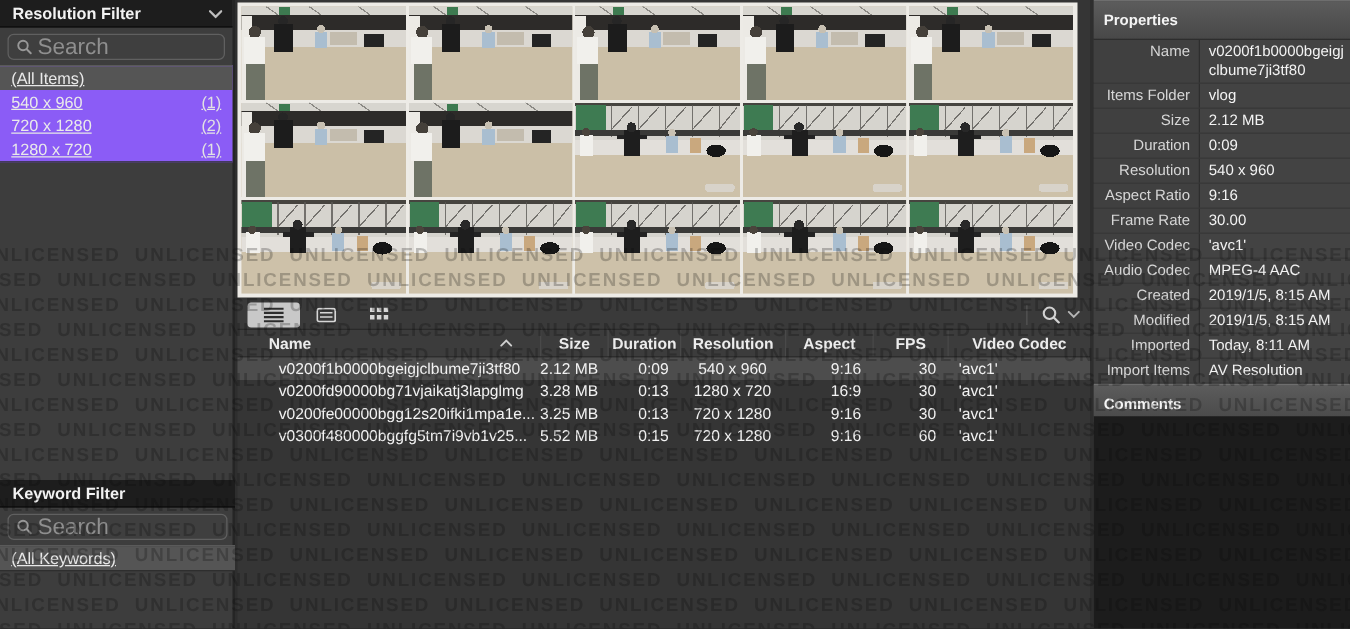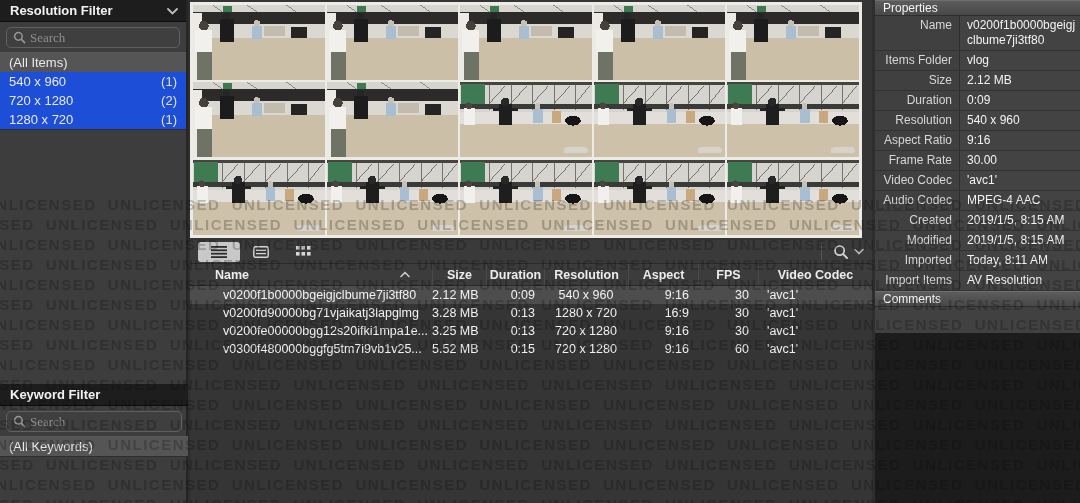--- a/index.html
+++ b/index.html
@@ -16,24 +16,24 @@
     display:flex; align-items:center; padding:0 8px 0 10px; font-weight:bold; font-size:13px; color:#f2f2f2;
   }
   .panel-header .chev { margin-left:auto; }
   .search-box {
     position:relative; margin:5px 6px 4px 6px; height:21px; background:#3f3f3f;
     border:1px solid #606060; border-radius:5px; display:flex; align-items:center; padding:0 6px;
   }
   .search-box svg { flex:0 0 auto; margin-right:4px; }
   .search-box input {
     flex:1; min-width:0; background:transparent; border:none; outline:none;
-    color:#86efac; font-family:Liberation Serif, serif; font-size:13px;
+    color:#86efac; font-family:Liberation Sans, sans-serif; font-size:18px;
   }
   .search-box input::placeholder { color:#8f8f8f; }
-  .filter-list { background:#1d4ed8; border-top:1px solid #5a5a5a; border-bottom:1px solid #2e2e2e; }
+  .filter-list { background:#8b5cf6; border-top:1px solid #5a5a5a; border-bottom:1px solid #2e2e2e;text-decoration:underline; }
   .filter-row { height:19px; display:flex; align-items:center; padding:0 9px; font-size:13px; color:#eaeaea; }
   .filter-row.selected { background:#555555; }
   .filter-row .count { margin-left:auto; color:#e2e2e2; }
   .keyword-block { position:absolute; left:0; top:384px; width:188px; }
   
   .center { position:absolute; left:190px; top:0; width:682px; height:503px; background:#353535; }
   .thumb-wall {
     position:absolute; left:0; top:2px; width:672px; height:236px; background:#edebe6;
     padding:3px; display:grid; grid-template-columns:repeat(5,1fr); grid-template-rows:repeat(3,1fr); gap:2px;
   }
@@ -65,23 +65,23 @@
   }
   .trow.selected { background:#4d4d4d; }
   .dot { width:9px; height:9px; border-radius:50%; margin:0 auto; }
   .cell { white-space:nowrap; overflow:hidden; }
   .cell.r { text-align:right; padding-right:9px; }
   .cell.c { text-align:center; }
   .cell.l { text-align:left; padding-left:9px; }
   
   .rightpanel { position:absolute; left:875px; top:0; width:205px; height:503px; background:#414141; }
   .section-bar {
-    height:16px; background:linear-gradient(#5c5c5c,#484848);
+    height:32px; background:linear-gradient(#5c5c5c,#484848);
     border-top:1px solid #6e6e6e; border-bottom:1px solid #2d2d2d;
-    display:flex; align-items:center; padding:0 8px; font-weight:normal; font-size:12px; color:#f4f4f4;
+    display:flex; align-items:center; padding:0 8px; font-weight:bold; font-size:12px; color:#f4f4f4;
   }
   .prop-row { display:grid; grid-template-columns:85px 1fr; border-bottom:1px solid rgba(0,0,0,0.22); }
   .prop-label {
     text-align:right; padding:2px 7px 2px 2px; color:#d6d6d6; font-size:12px; line-height:15px;
     border-right:1px solid rgba(0,0,0,0.28); background:#404040;
   }
   .prop-value { padding:2px 2px 2px 7px; color:#f3f3f3; font-size:12px; line-height:15px; word-break:break-all; background:#434343; }
   .comments-area { position:absolute; left:0; top:333px; width:205px; height:170px; background:#1c1c1c; }
   
   .watermark { position:absolute; left:0; top:0; width:1080px; height:503px; pointer-events:none; z-index:50; overflow:hidden; }

